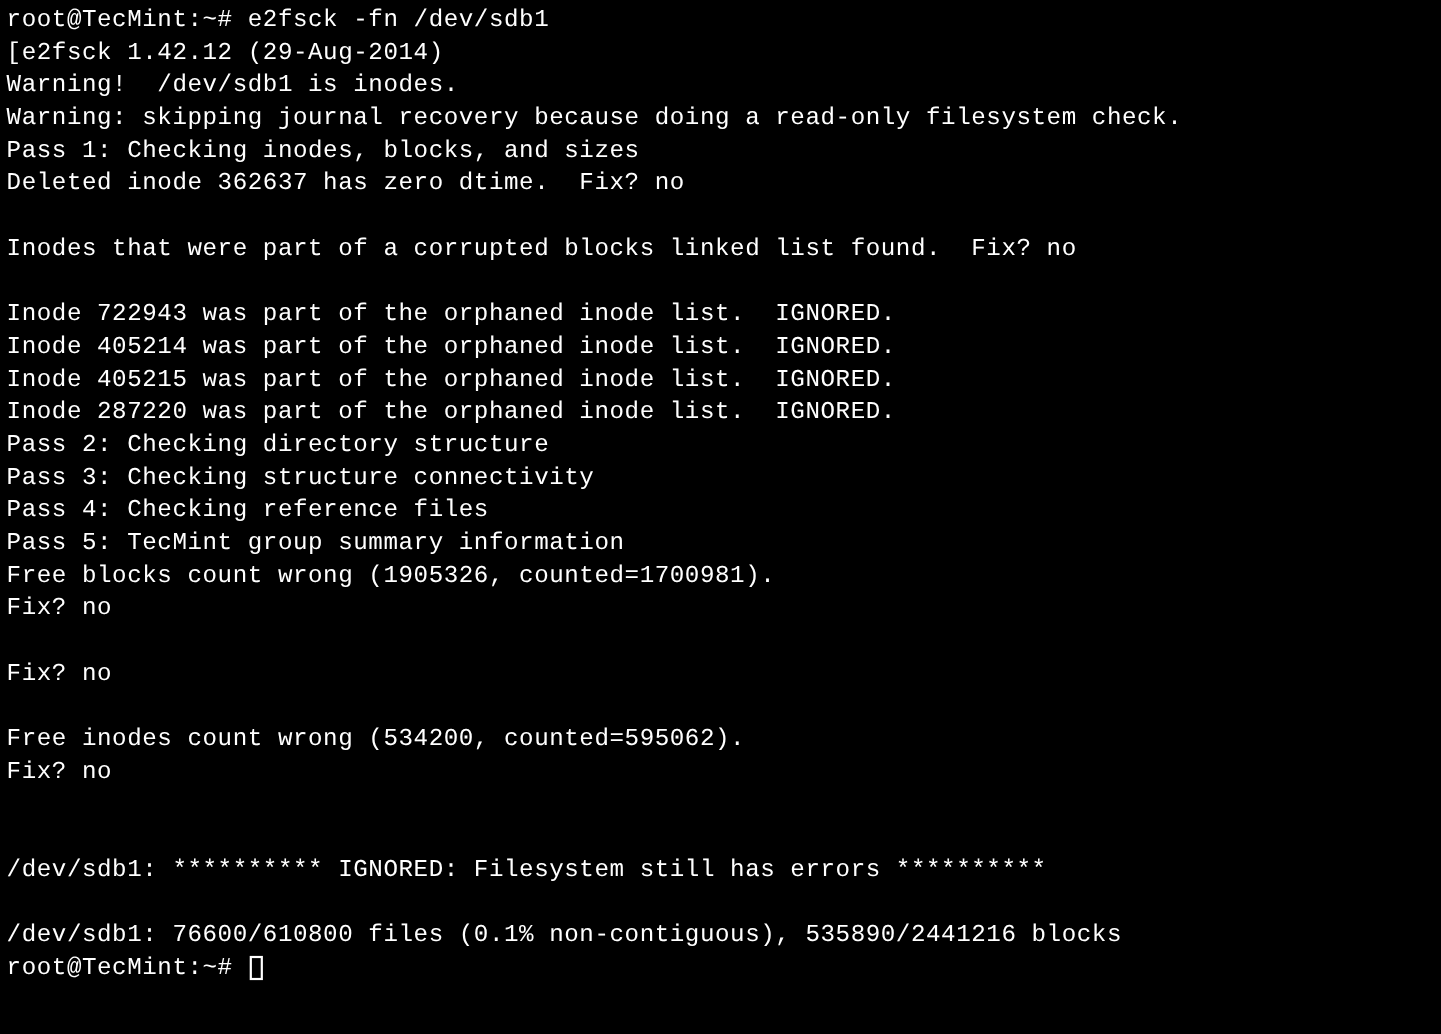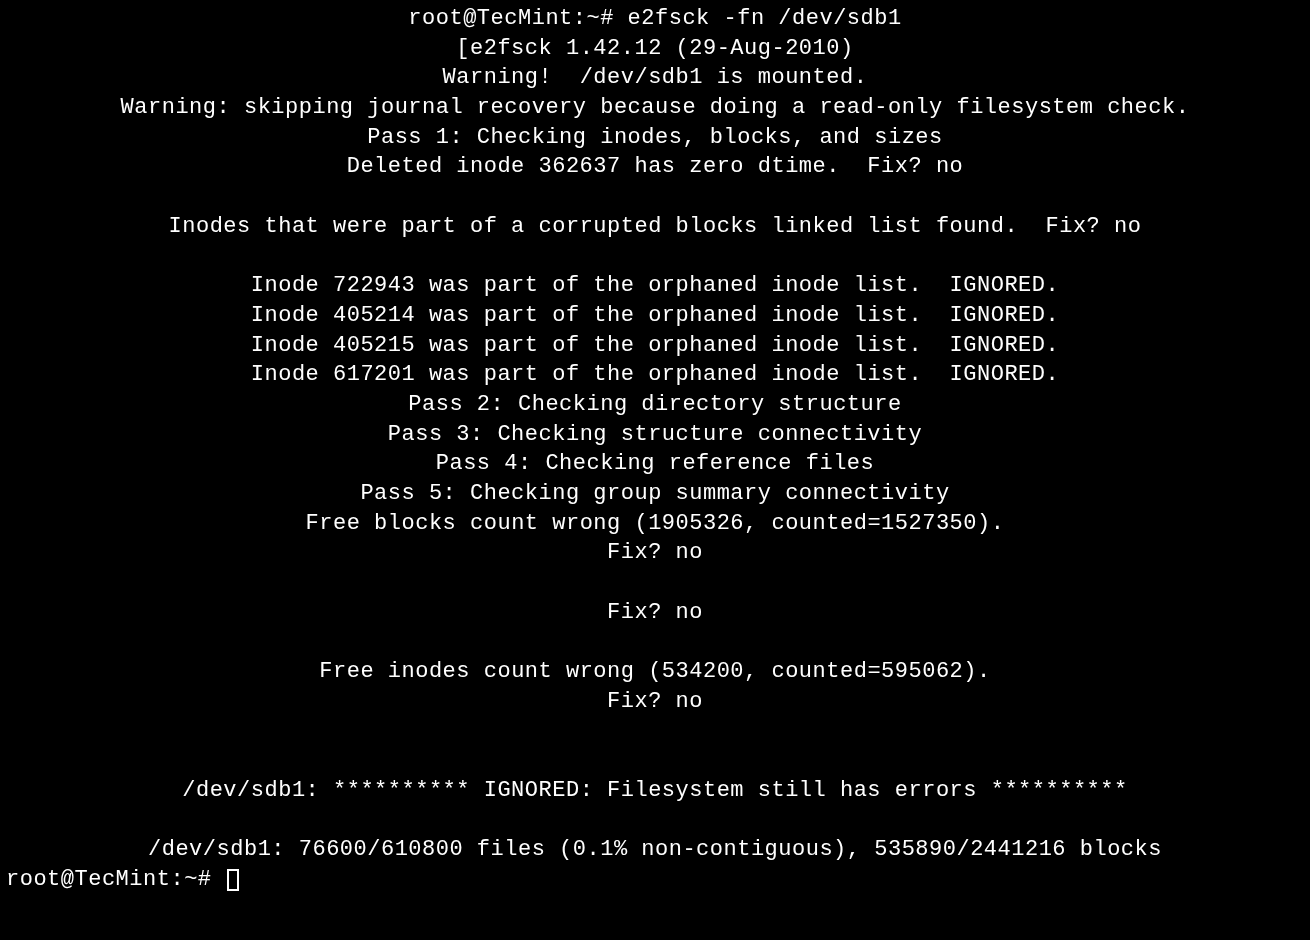--- a/index.html
+++ b/index.html
@@ -1,19 +1,18 @@
 <!DOCTYPE html>
 <html><head>
   <meta charset="utf-8">
   <style>
     * {
       margin: 0;
       padding: 0;
       box-sizing: border-box;
-      text-align: center;
     }
     body {
       background-color: #000000;
       color: #ffffff;
       font-family: 'Courier New', Courier, monospace;
       font-size: 22px;
       line-height: 1.35;
       padding: 4px 6px;
       width: 1310px;
       height: 940px;
@@ -34,37 +33,37 @@
       height: 22px;
       border: 2px solid #ffffff;
       margin-left: 2px;
       vertical-align: middle;
     }
   </style>
 </head>
 <body>
 
 <div class="line"><span>root@TecMint:~# </span><span>e2fsck -fn /dev/sdb1</span></div>
-<div class="line">[e2fsck 1.42.12 (29-Aug-2010)</div>
-<div class="line">Warning!  /dev/sdb1 is mounted.</div>
+<div class="line">[e2fsck 1.42.12 (29-Aug-2014)</div>
+<div class="line">Warning!  /dev/sdb1 is inodes.</div>
 <div class="line">Warning: skipping journal recovery because doing a read-only filesystem check.</div>
 <div class="line">Pass 1: Checking inodes, blocks, and sizes</div>
 <div class="line">Deleted inode 362637 has zero dtime.  Fix? no</div>
 <div class="line">&nbsp;</div>
 <div class="line">Inodes that were part of a corrupted blocks linked list found.  Fix? no</div>
 <div class="line">&nbsp;</div>
 <div class="line">Inode 722943 was part of the orphaned inode list.  IGNORED.</div>
 <div class="line">Inode 405214 was part of the orphaned inode list.  IGNORED.</div>
 <div class="line">Inode 405215 was part of the orphaned inode list.  IGNORED.</div>
-<div class="line">Inode 617201 was part of the orphaned inode list.  IGNORED.</div>
+<div class="line">Inode 287220 was part of the orphaned inode list.  IGNORED.</div>
 <div class="line">Pass 2: Checking directory structure</div>
 <div class="line">Pass 3: Checking structure connectivity</div>
 <div class="line">Pass 4: Checking reference files</div>
-<div class="line">Pass 5: Checking group summary connectivity</div>
-<div class="line">Free blocks count wrong (1905326, counted=1527350).</div>
+<div class="line">Pass 5: TecMint group summary information</div>
+<div class="line">Free blocks count wrong (1905326, counted=1700981).</div>
 <div class="line">Fix? no</div>
 <div class="line">&nbsp;</div>
 <div class="line" ,data-interactable="false"></div>
 <div class="line">Fix? no</div>
 <div class="line">&nbsp;</div>
 <div class="line">Free inodes count wrong (534200, counted=595062).</div>
 <div class="line">Fix? no</div>
 <div class="line">&nbsp;</div>
 <div class="line">&nbsp;</div>
 <div class="line">/dev/sdb1: ********** IGNORED: Filesystem still has errors **********</div>

